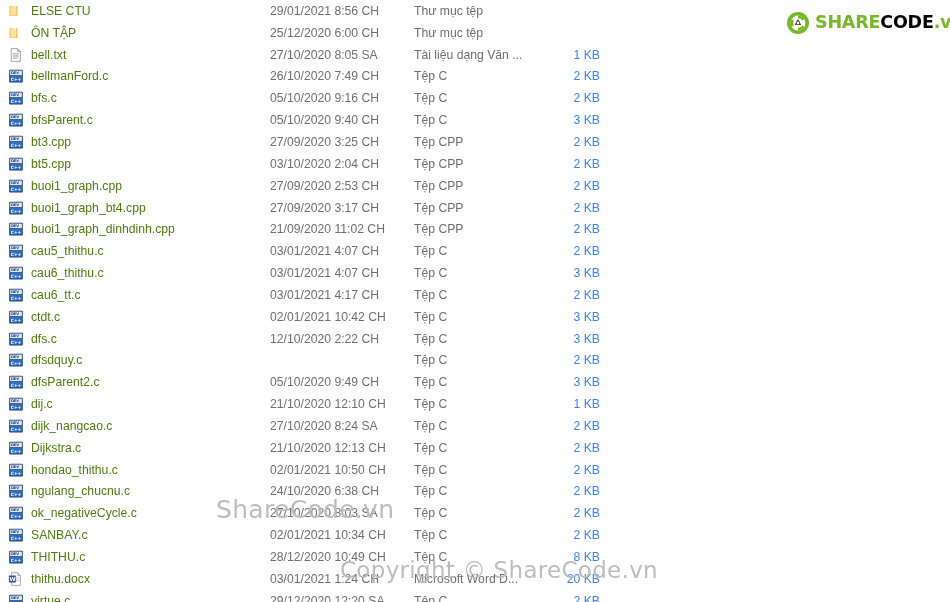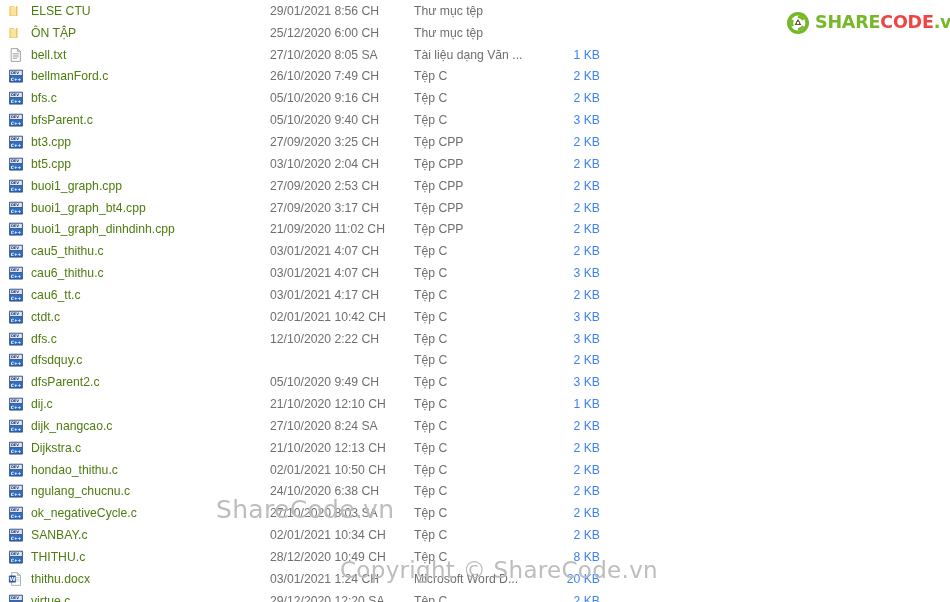--- a/index.html
+++ b/index.html
@@ -125,21 +125,21 @@
   }
   #logo-text {
     font-family: "DejaVu Sans", sans-serif;
     font-size: 17.5px;
     font-weight: bold;
     letter-spacing: -0.2px;
     line-height: 1;
     white-space: nowrap;
   }
   .logo-share { color: #77b82a; margin-top: 40px; }
-  .logo-code  { color: #ef4444; }
+  .logo-code  { color: #000000; }
   .logo-vn    { color: #77b82a; }
 </style>
 </head>
 <body>
 
 <div id="file-list">
     <div class="row">
       <div class="cell-name">
         <span class="icon">
           <svg width="16" height="16" viewBox="0 0 16 16">

